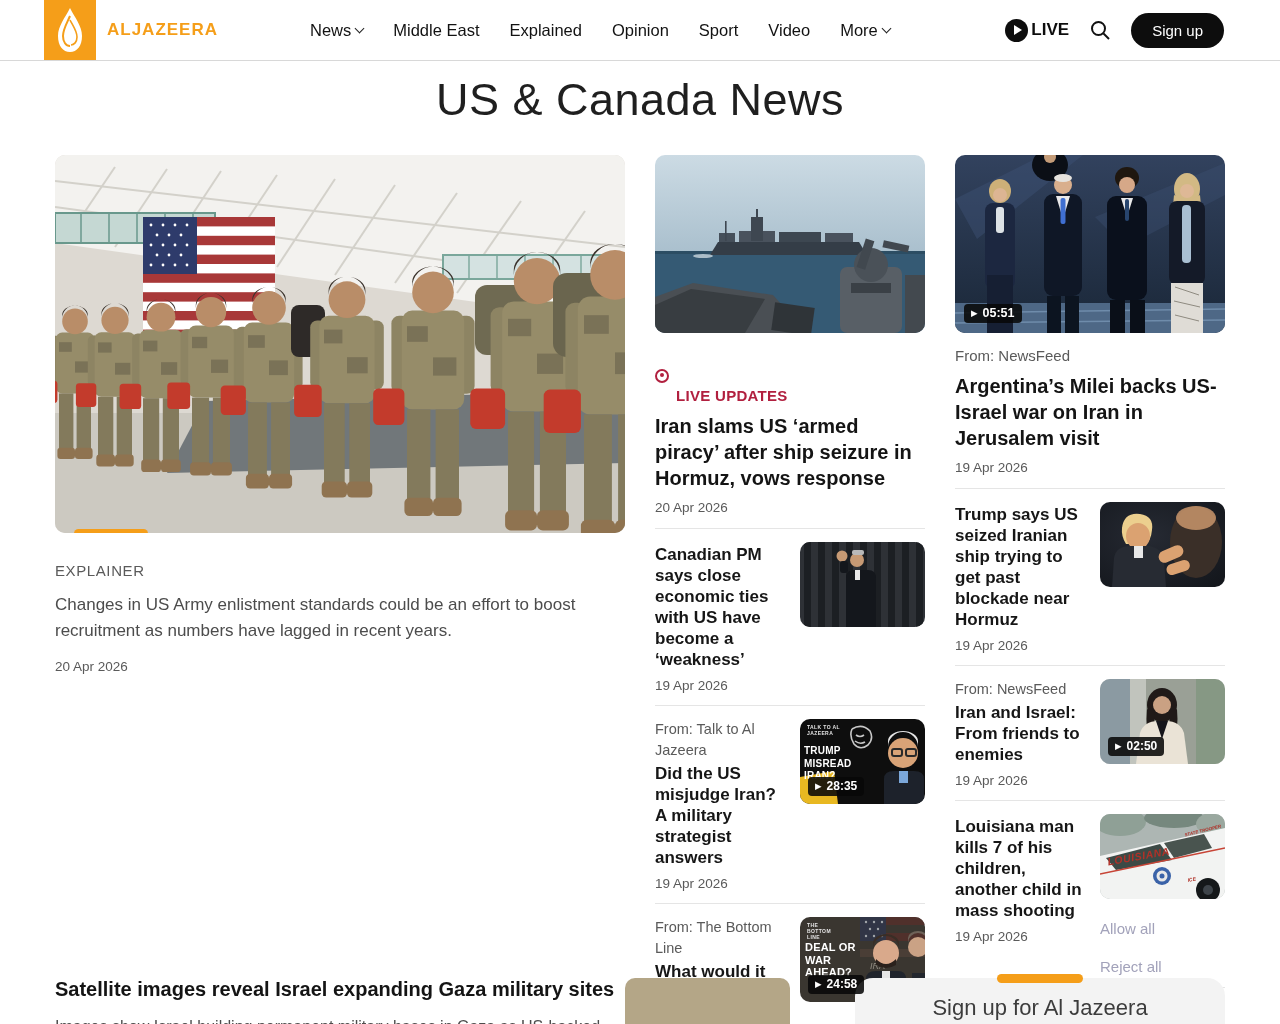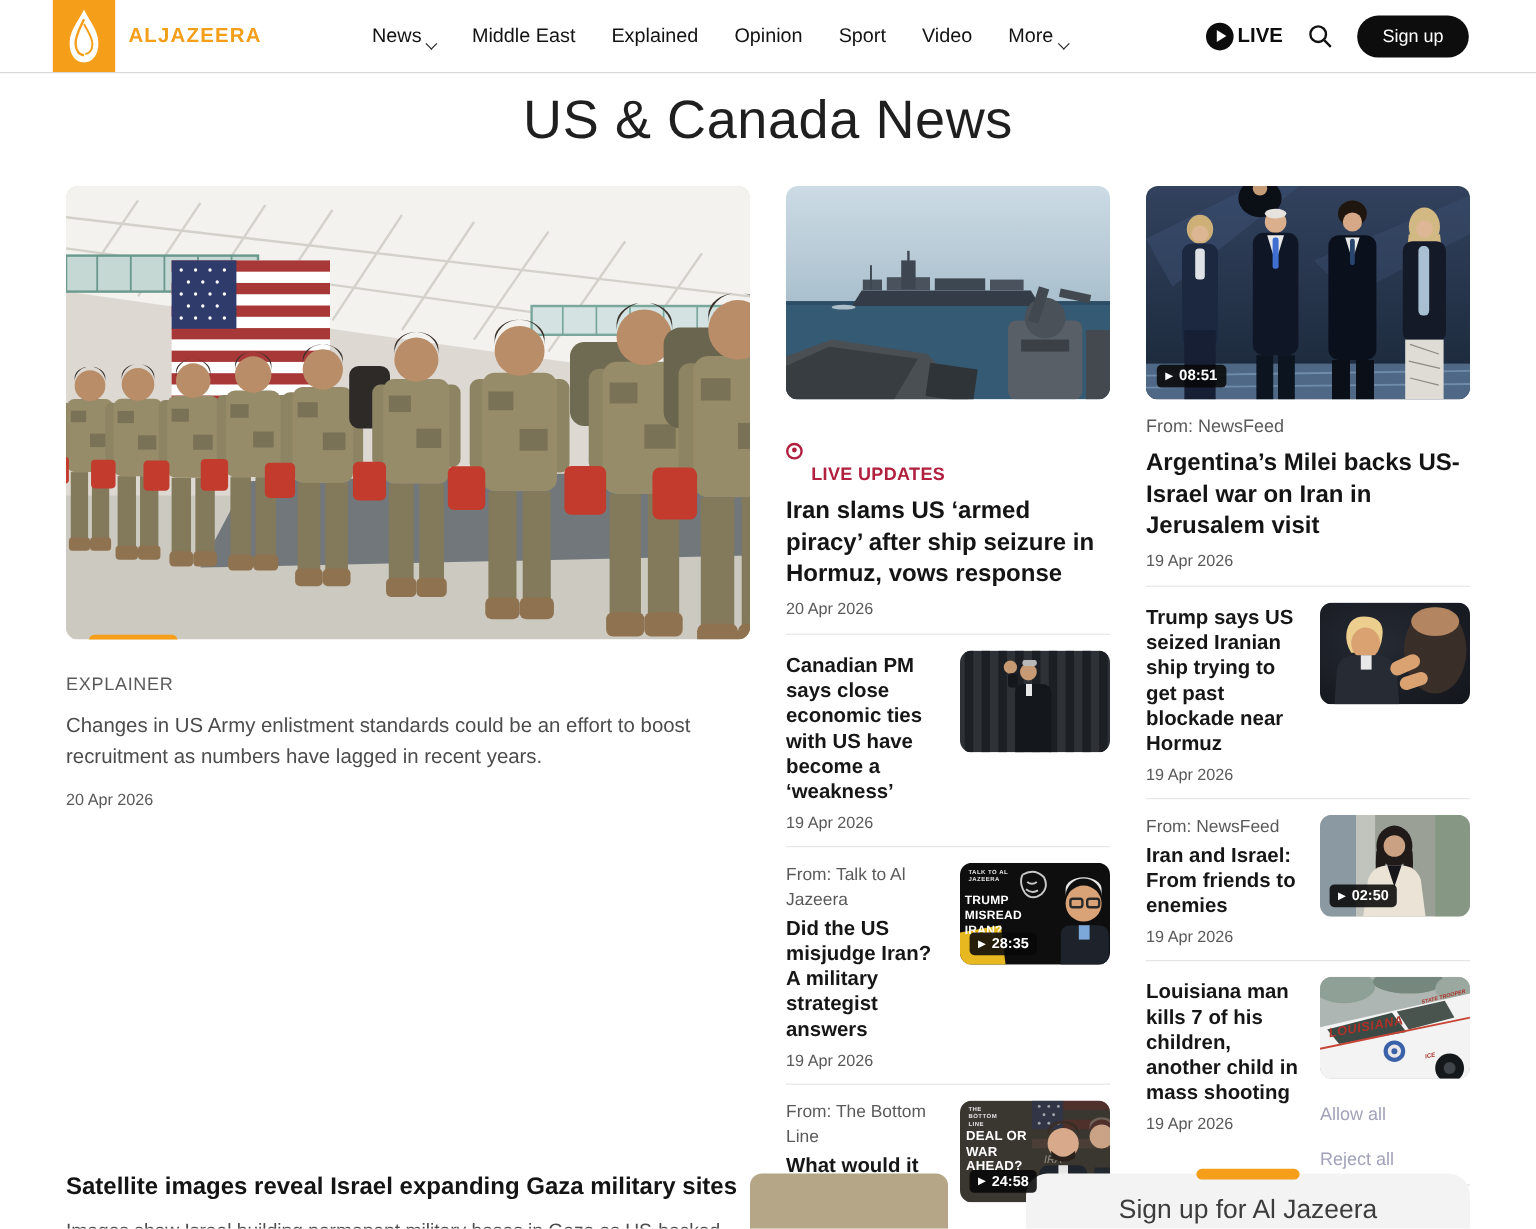--- a/index.html
+++ b/index.html
@@ -8,21 +8,21 @@
   .page { position:relative; width:1280px; height:1024px; overflow:hidden; background:#fff; }
 
   
   .header { position:absolute; left:0; top:0; width:1280px; height:61px;
             display:flex; align-items:center; border-bottom:1px solid #d8d8d8; background:#fff; }
   .logo-box { width:52px; height:60px; background:#f59e19; margin-left:44px; flex:0 0 auto;
               display:flex; align-items:center; justify-content:center; cursor:pointer; }
   .brand { color:#f59e19; font-weight:bold; font-size:17px; letter-spacing:1px; margin-left:11px; cursor:pointer; }
   .nav { display:flex; align-items:center; gap:30px; margin-left:92px; }
   .nav-item { font-size:16.5px; font-weight:500; color:#121212; cursor:pointer; white-space:nowrap;
-              display:flex; align-items:flex-end; }
+              display:flex; align-items:center; }
   .chev { width:7px; height:7px; border-right:1.5px solid #222; border-bottom:1.5px solid #222;
           transform:rotate(45deg); margin-left:5px; margin-top:-4px; display:inline-block; }
   .hdr-right { margin-left:auto; display:flex; align-items:center; gap:19px; padding-right:56px; }
   .live { display:flex; align-items:center; gap:3px; cursor:pointer; }
   .play-circle { width:23px; height:23px; border-radius:50%; background:#0d0d0d; position:relative; }
   .play-tri { position:absolute; left:9px; top:6px; width:0; height:0;
               border-left:8px solid #fff; border-top:5.5px solid transparent; border-bottom:5.5px solid transparent; }
   .live-label { font-size:17px; font-weight:bold; color:#0d0d0d; }
   .search-btn { cursor:pointer; display:flex; }
   .signup-btn { background:#0d0d0d; color:#fff; border:none; border-radius:18px;
@@ -473,21 +473,21 @@
           <rect x="227" y="50" width="9" height="58" rx="4" fill="#a9bfd2"></rect>
           <rect x="216" y="128" width="32" height="50" fill="#dfdcd6"></rect>
           <g stroke="#8e8a80" stroke-width="1">
               <line x1="220" y1="132" x2="244" y2="140"></line>
               <line x1="219" y1="146" x2="245" y2="152"></line>
               <line x1="220" y1="160" x2="244" y2="166"></line>
             </g>
         </svg>
         <div class="badge badge-lg">
           <span class="tri">▶</span>
-            <span>08:51</span>
+            <span>05:51</span>
         </div>
       </div>
       <div class="lead-kicker">From: NewsFeed</div>
       <h3 class="lead-title">Argentina’s Milei backs US-Israel war on Iran in Jerusalem visit</h3>
       <div class="date lead-date">19 Apr 2026</div>
     </div>
 
     <div class="story-row">
       <div class="story-text">
         <div class="story-title">Trump says US seized Iranian ship trying to get past blockade near Hormuz</div>

